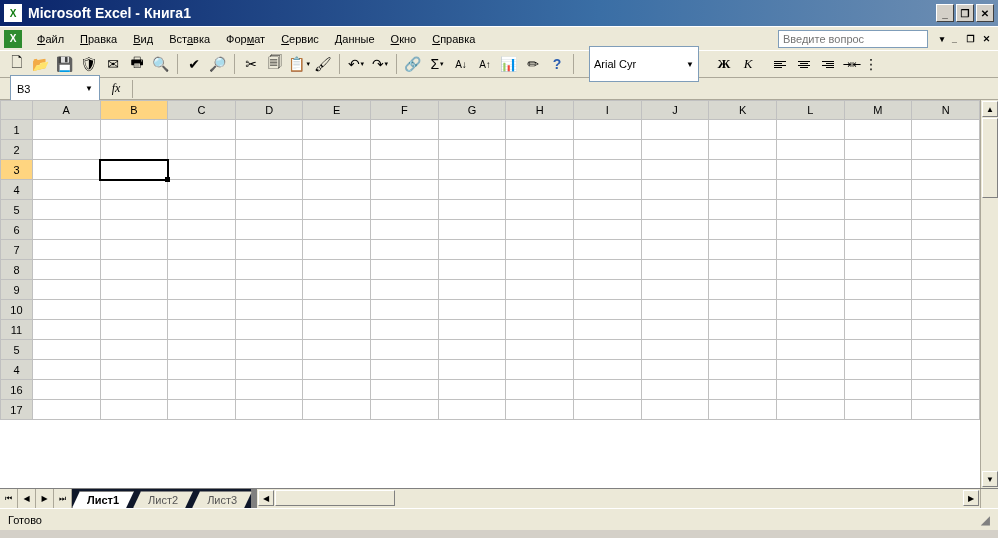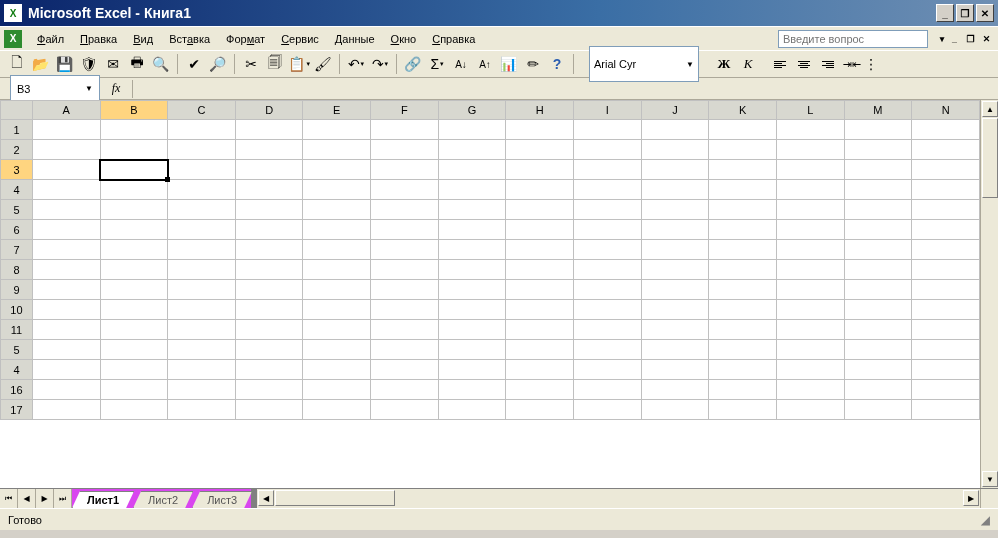--- a/index.html
+++ b/index.html
@@ -235,21 +235,21 @@
     border-top:1px solid #808080;
   }
   .tab-nav{display:flex;}
   .tab-navbtn{
     width:18px;
     display:flex;align-items:center;justify-content:center;
     font-size:8px;
     background:#ece9d8;
     border-right:1px solid #aca899;
   }
-  .tabs{display:flex;align-items:flex-end;background:#d946ef;padding-top:2px;}
+  .tabs{display:flex;align-items:flex-end;background:#0f172a;padding-top:2px;}
   .sheet-tab{
     padding:2px 10px;
     background:#ece9d8;
     border:1px solid #808080;
     border-bottom:none;
     border-top-left-radius:0;
     margin-right:-1px;
     font-size:11px;
     position:relative;
     color:#555;

